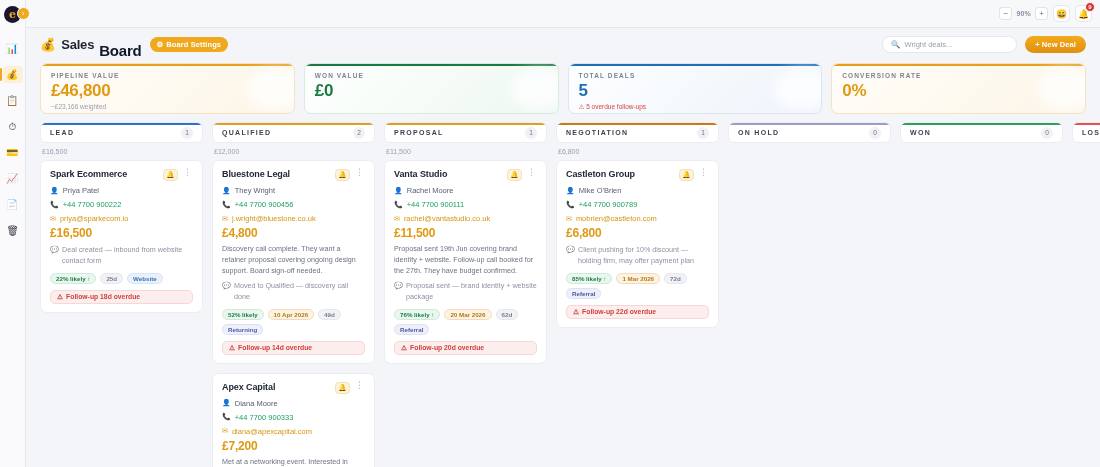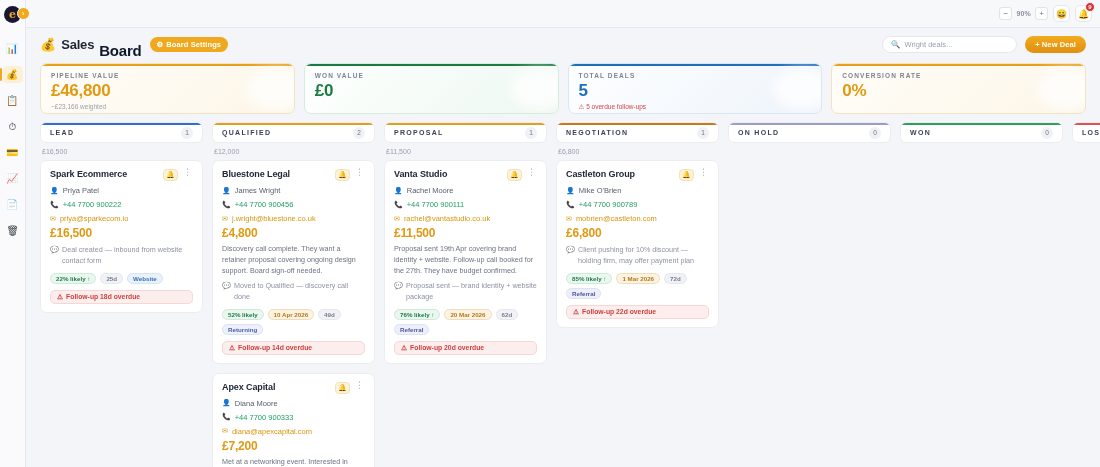--- a/index.html
+++ b/index.html
@@ -364,21 +364,21 @@
         <div class="col-total">£12,000</div>
         <div class="col-body">
           <div class="card">
             <div class="card-top">
               <span class="card-name">Bluestone Legal</span>
               <span class="bell-pill">🔔</span>
               <span class="dots">⋮</span>
             </div>
             <div class="row-line ln-person">
               <span class="mini">👤</span>
-              <span>James Wright</span>
+              <span>They Wright</span>
             </div>
             <div class="row-line ln-phone">
               <span class="mini">📞</span>
               <span>+44 7700 900456</span>
             </div>
             <div class="row-line ln-email">
               <span class="mini">✉</span>
               <span>j.wright@bluestone.co.uk</span>
             </div>
             <div class="card-amount">£4,800</div>
@@ -443,21 +443,21 @@
             </div>
             <div class="row-line ln-phone">
               <span class="mini">📞</span>
               <span>+44 7700 900111</span>
             </div>
             <div class="row-line ln-email">
               <span class="mini">✉</span>
               <span>rachel@vantastudio.co.uk</span>
             </div>
             <div class="card-amount">£11,500</div>
-            <div class="card-desc">Proposal sent 19th Apr covering brand identity + website. Follow-up call booked for the 27th. They have budget confirmed.</div>
+            <div class="card-desc">Proposal sent 19th Jun covering brand identity + website. Follow-up call booked for the 27th. They have budget confirmed.</div>
             <div class="card-note">
               <span>💬</span>
               <span>Proposal sent — brand identity + website package</span>
             </div>
             <div class="chips">
               <span class="chip chip-likely">76% likely ↑</span>
               <span class="chip chip-date">20 Mar 2026</span>
               <span class="chip chip-days">62d</span>
               <span class="chip chip-src-ref">Referral</span>
             </div>

